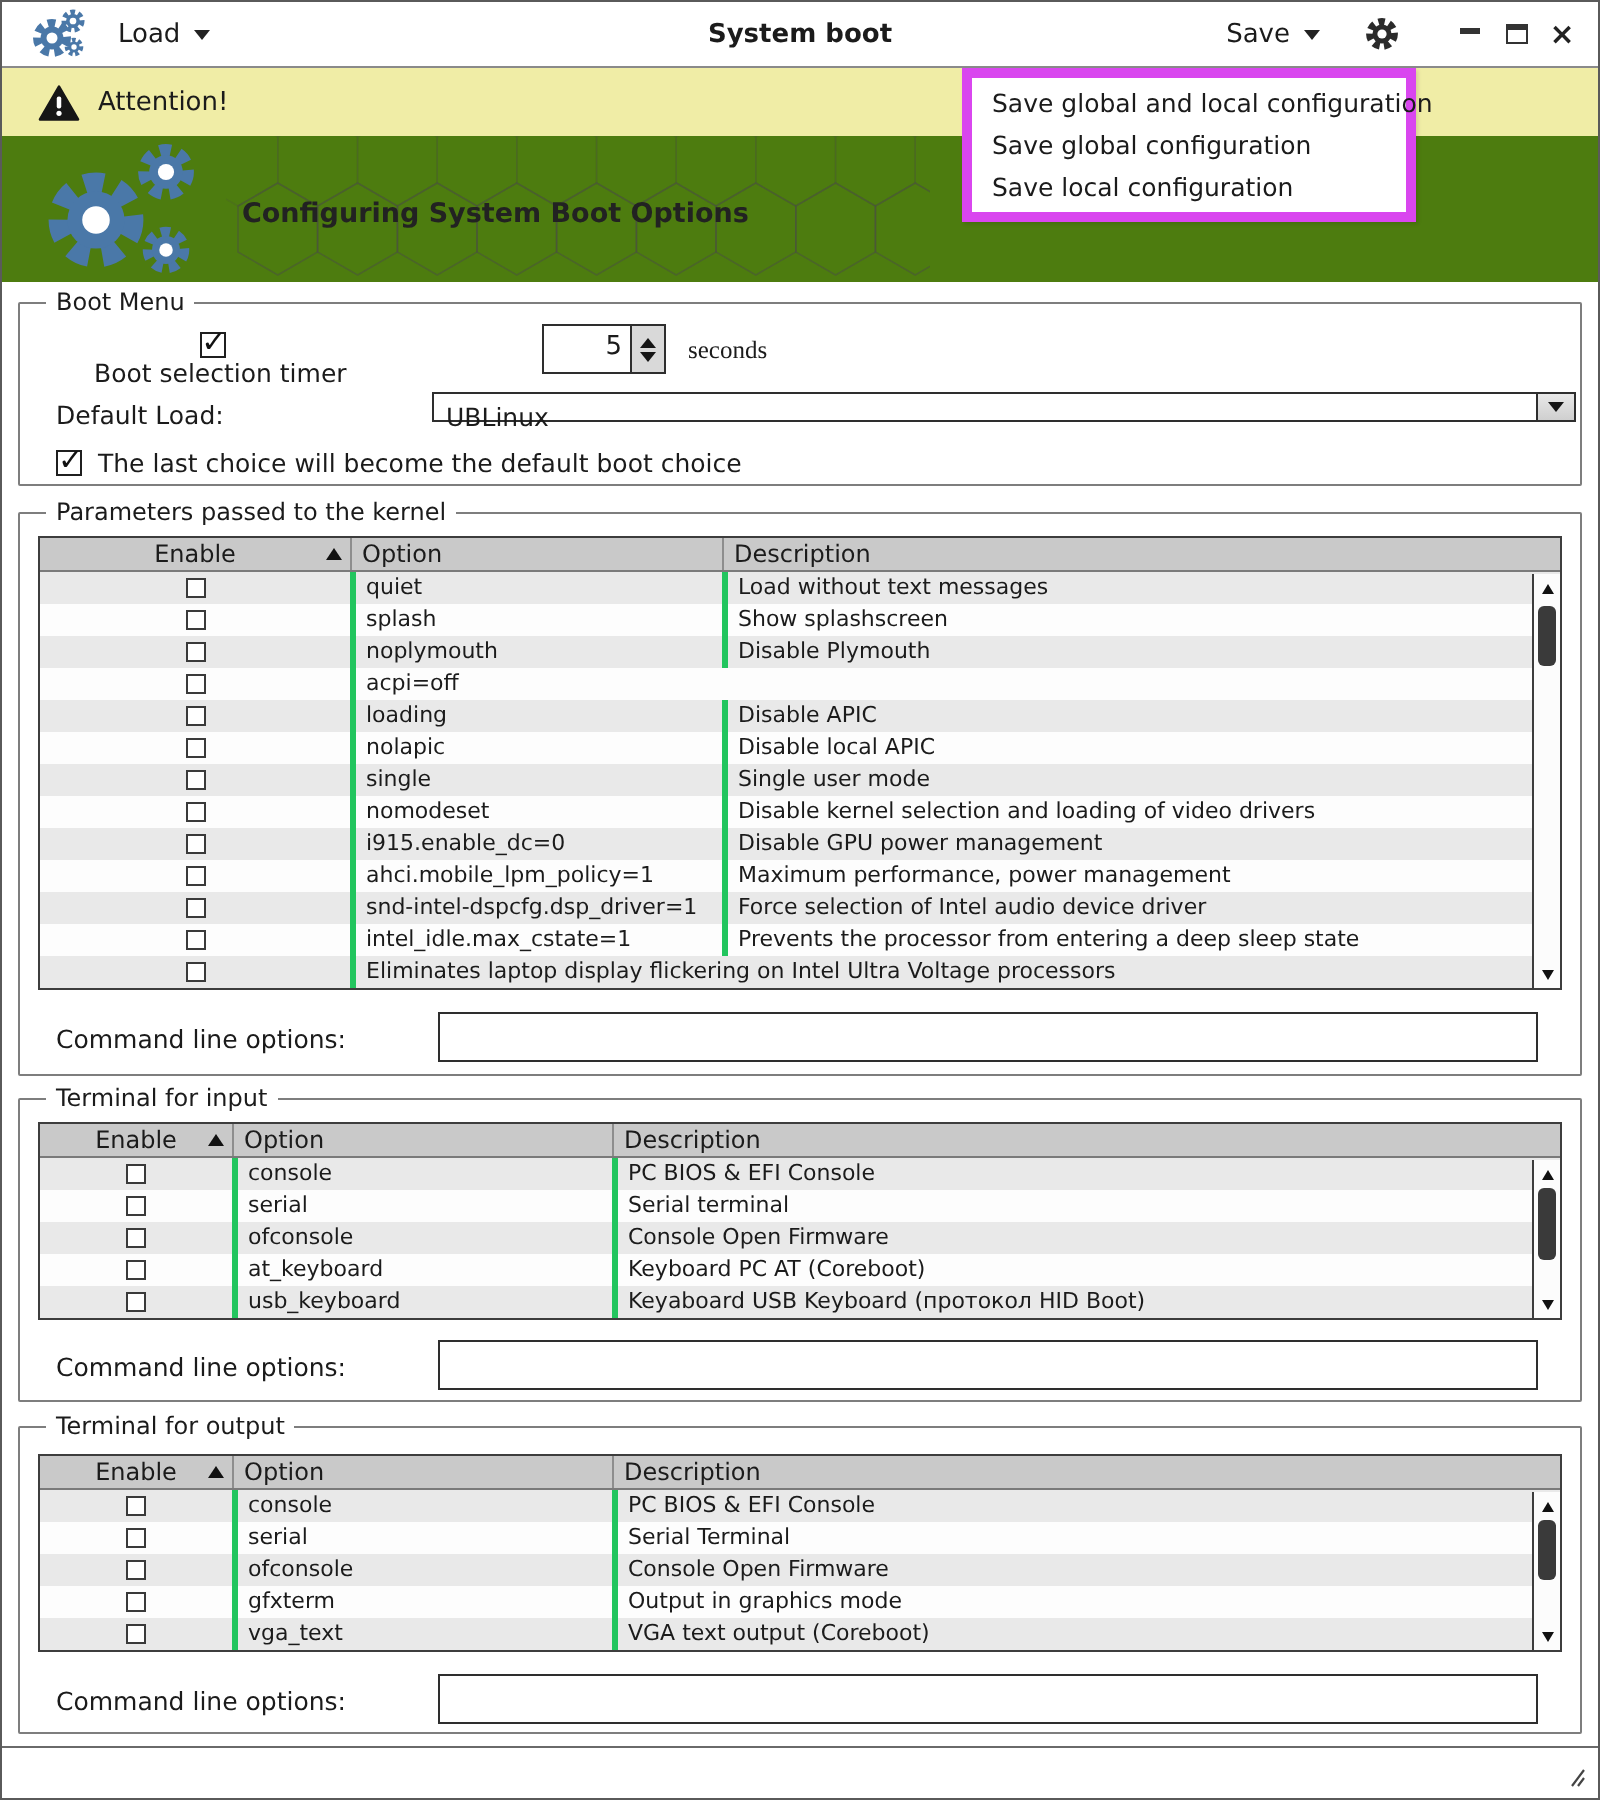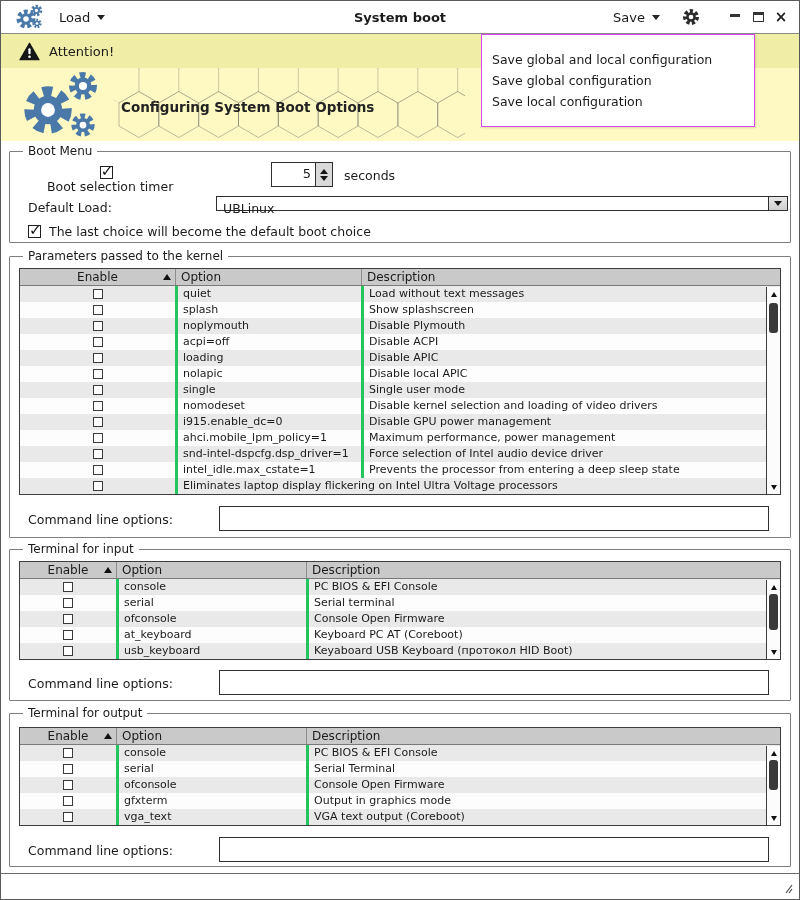--- a/index.html
+++ b/index.html
@@ -18,21 +18,21 @@
   .winbtn { width:16px; height:16px; display:flex; align-items:center; justify-content:center; margin-left:7px; }
   .min-glyph { width:10px; height:3px; background:#333; margin-top:-4px; }
   .max-glyph { width:11px; height:10px; border:1.5px solid #333; border-top:3px solid #333; background:#fff; }
   .close-glyph { font-size:15px; font-weight:bold; color:#222; line-height:1; }
 
   
   .alertbar { height:34px; background:#f0eda6; display:flex; align-items:center; padding:0 18px; }
   .alert-text { font-size:13px; margin-left:9px; }
 
   
-  .banner { position:relative; height:73px; background:#fef9c3; overflow:hidden;text-decoration:underline; }
+  .banner { position:relative; height:73px; background:#4d7c0f; overflow:hidden;text-decoration:underline; }
   .banner-gears { position:absolute; left:16px; top:2px; width:92px; height:70px; color:#4a78a8; }
   .hexes { position:absolute; left:112px; top:0; width:352px; height:71px; overflow:hidden; }
   .banner-title { position:absolute; left:120px; top:31px; font-weight:bold; font-size:13.5px; color:#222; z-index:2; }
 
   
   .groupbox { position:relative; border:1px solid #7e7e7e; border-radius:1px; margin:0 8px; background:#fff; }
   .legend { position:absolute; top:-8px; left:13px; background:#fff; padding:0 5px; font-size:12px; z-index:2; }
   #gb-boot    { margin-top:10px; height:92px;  }
   #gb-kernel  { margin-top:13px; height:282px; }
   #gb-termin  { margin-top:11px; height:152px; }
@@ -42,21 +42,21 @@
   .checkbox { width:13px; height:13px; border:1.6px solid #1f1f1f; background:#fff; display:inline-block; position:relative; flex:none; }
   .checkbox.checked::after { content:"✓"; position:absolute; left:0; top:-5px; font-size:15px; font-weight:bold; color:#111; }
   .cklabel { font-size:12.5px; margin-left:8px; white-space:nowrap; }
   .abs { position:absolute; }
   .row-flex { display:flex; align-items:center; }
   .spinner { position:absolute; left:261px; top:10px; width:62px; height:25px; border:1.4px solid #2e2e2e; display:flex; background:#fff; }
   .spin-value { flex:1; font-size:13px; text-align:right; padding:3px 4px 0 0; }
   .spin-btns { width:17px; border-left:1.4px solid #2e2e2e; background:#d9d9d9; display:flex; flex-direction:column; align-items:center; justify-content:center; }
   .tri-up   { width:0; height:0; border-left:4.5px solid transparent; border-right:4.5px solid transparent; border-bottom:5px solid #151515; margin-bottom:2px; }
   .tri-down { width:0; height:0; border-left:4.5px solid transparent; border-right:4.5px solid transparent; border-top:5px solid #151515; }
-  .unit-label { position:absolute; left:334px; top:16px; font-size:12.5px; }
+  .unit-label { position:absolute; left:334px; top:16px; font-size:12.5px;font-family:Liberation Serif, serif; }
   .combo { position:absolute; left:206px; top:44px; right:2px; height:15px; border:1.4px solid #2e2e2e; background:#fff; display:flex; }
   .combo-value { flex:1; font-size:12.5px; padding:4px 0 0 6px; }
   .combo-btn { width:19px; border-left:1.4px solid #2e2e2e; background:linear-gradient(#e8e8e8,#cfcfcf); display:flex; align-items:center; justify-content:center; }
 
   
   .tbl { position:relative; margin:11px 9px 0; border:1px solid #3d3d3d; background:#fdfdfd; }
   #gb-termout .tbl { margin-top:13px; }
   .thead { display:flex; height:17px; background:#c9c9c9; border-bottom:1px solid #7a7a7a; }
   .th { font-size:12px; line-height:16px; padding:0 5px; position:relative; white-space:nowrap; overflow:hidden; }
   .th + .th { border-left:1px solid #8d8d8d; }
@@ -85,21 +85,21 @@
   .cmd-input { position:absolute; left:209px; right:21px; top:0; height:25px; border:1.5px solid #2e2e2e; background:#fff; font-size:12.5px; padding:0 5px; font-family:inherit; outline:none; }
   #gb-kernel  .cmd-row { top:249px; }
   #gb-termin  .cmd-row { top:120px; }
   #gb-termout .cmd-row { top:123px; }
 
   
   .statusbar { margin-top:6px; height:25px; border-top:1px solid #6a6a6a; position:relative; background:#fff; }
   .grip { position:absolute; right:6px; bottom:4px; }
 
   
-  .save-menu { position:absolute; left:480px; top:33px; width:274px; background:#fff; border:1px solid #d946ef; z-index:50; padding:14px 0; box-shadow:1px 1px 2px rgba(0,0,0,0.12); }
+  .save-menu { position:absolute; left:480px; top:33px; width:227px; background:#fff; border:5px solid #d946ef; z-index:50; padding:2px 0; box-shadow:1px 1px 2px rgba(0,0,0,0.12); }
   .save-menu-item { font-size:12.5px; line-height:21px; padding:0 10px; white-space:nowrap; cursor:default; }
 </style>
 </head>
 <body>
 
 <svg width="0" height="0" style="position:absolute">
   <defs>
     <g id="gear">
       <circle r="7" fill="none" stroke="currentColor" stroke-width="4.6" stroke-dasharray="3.6 2.55"></circle>
       <circle r="5.6" fill="currentColor"></circle>
@@ -243,21 +243,20 @@
             </div>
             <div class="td c-option">noplymouth</div>
             <div class="td c-desc">Disable Plymouth</div>
           </div>
 
           <div class="tr">
             <div class="td c-enable">
               <span class="cb-small"></span>
             </div>
             <div class="td c-option">acpi=off</div>
-            <div class="td c-desc">Disable ACPI</div>
           </div>
 
           <div class="tr shaded">
             <div class="td c-enable">
               <span class="cb-small"></span>
             </div>
             <div class="td c-option">loading</div>
             <div class="td c-desc">Disable APIC</div>
           </div>
 

